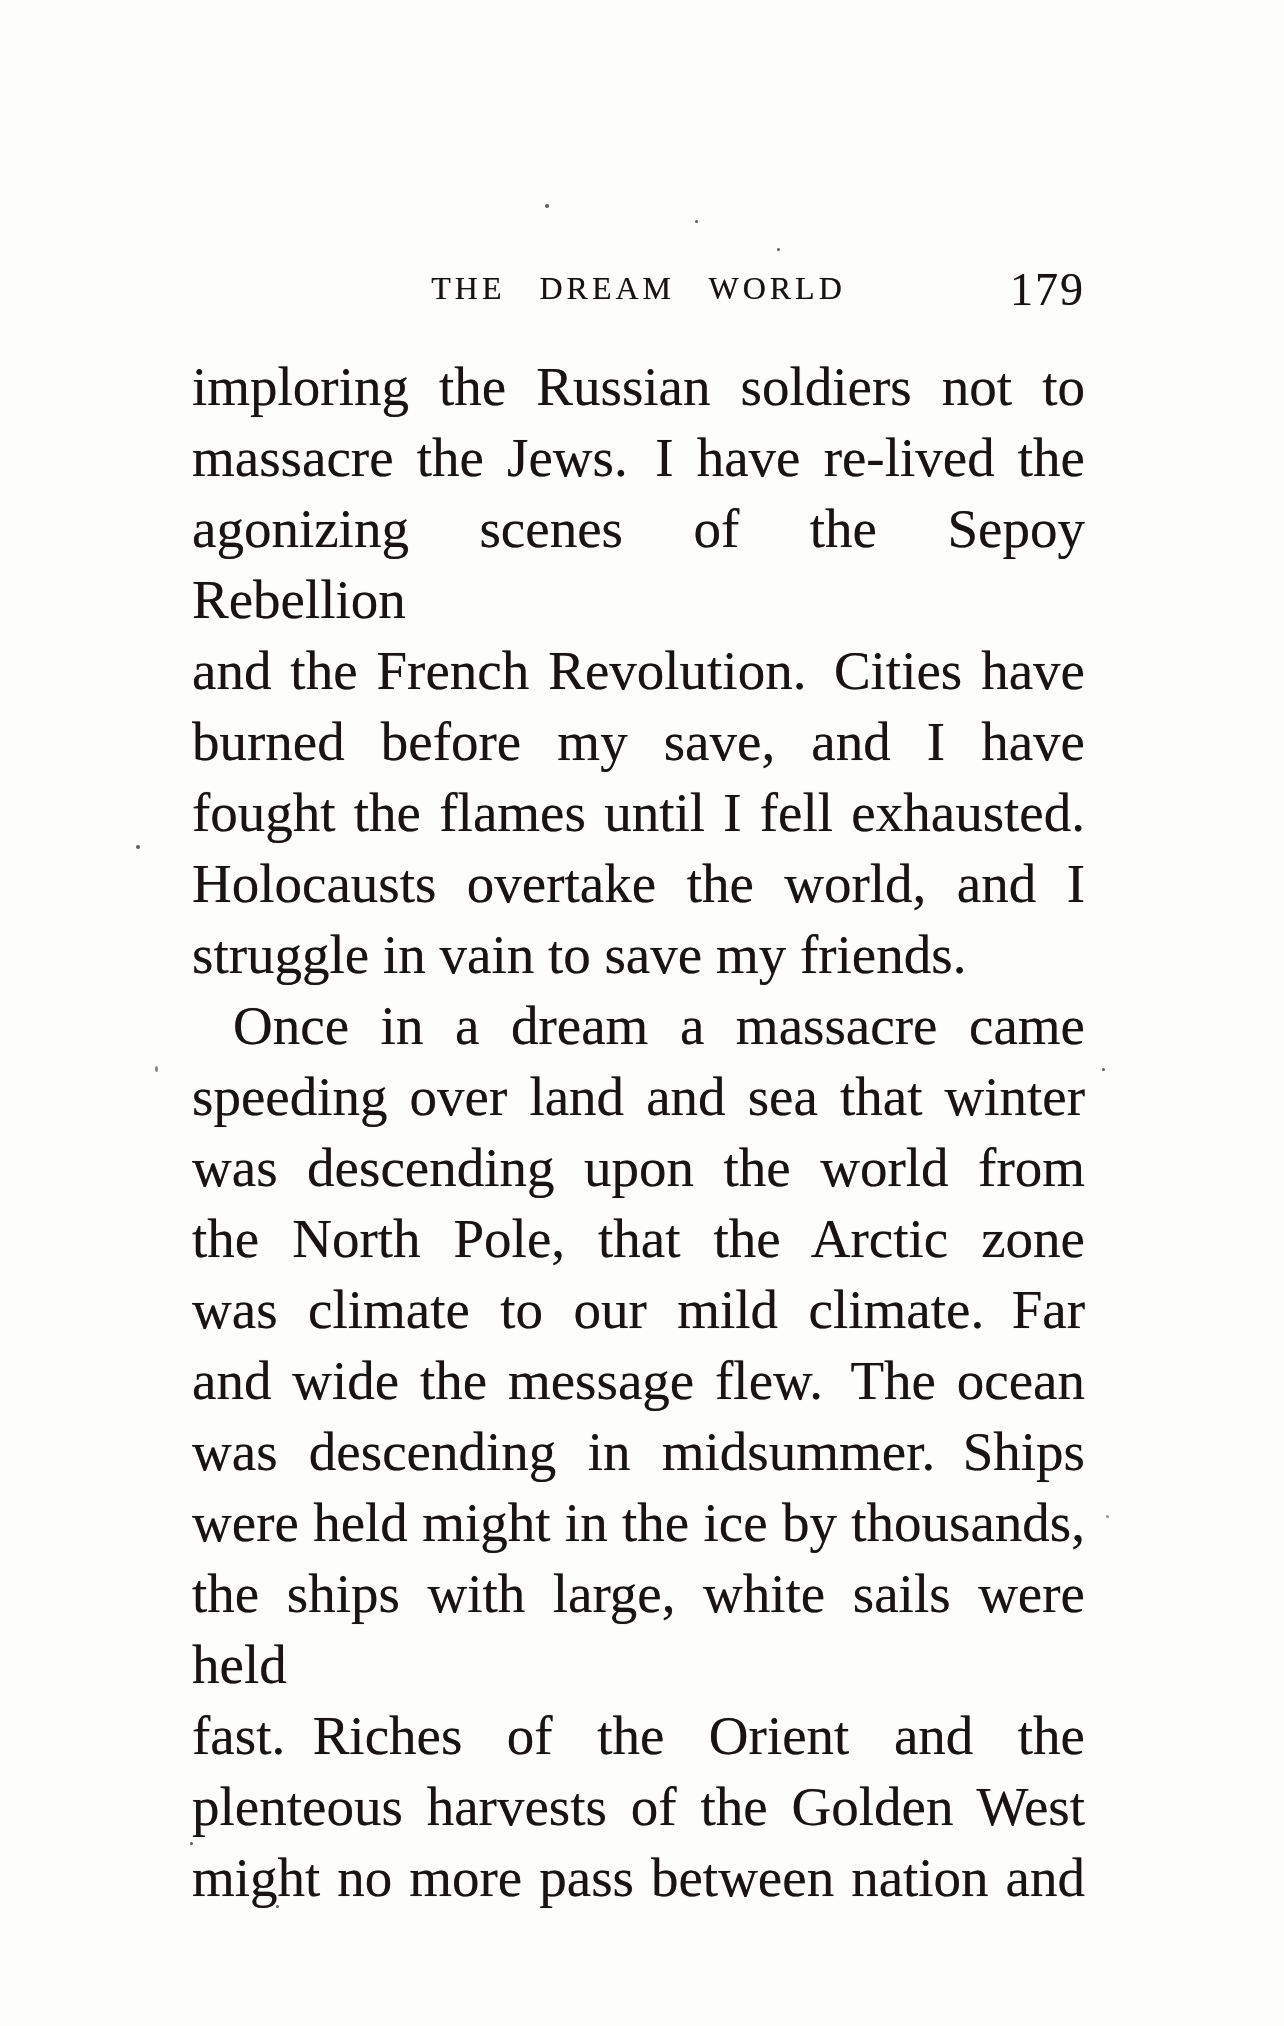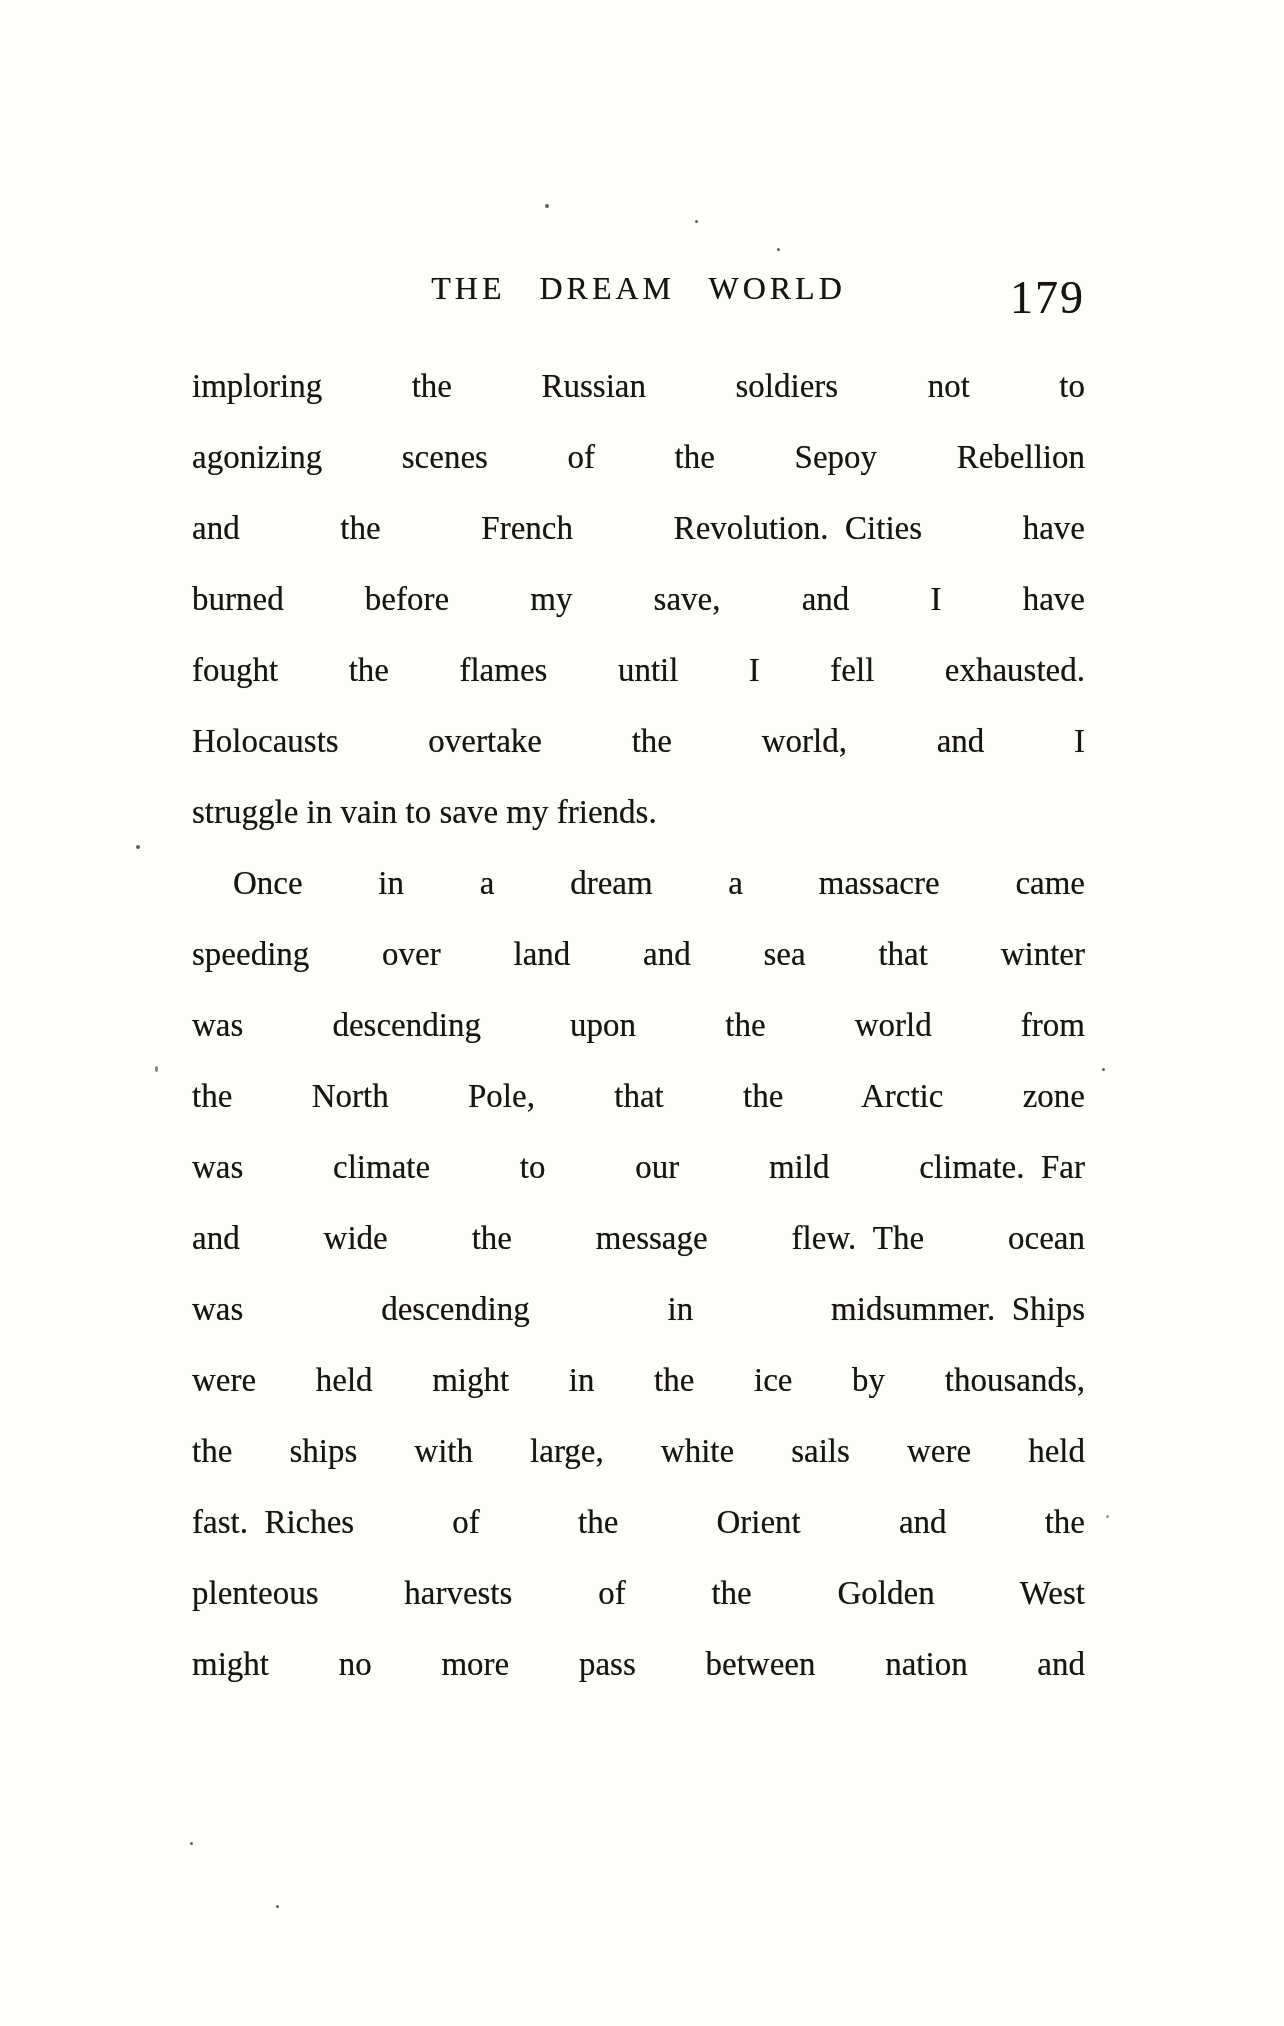--- a/index.html
+++ b/index.html
@@ -27,36 +27,36 @@
     font-size: 32px;
     line-height: 60px;
     letter-spacing: 4px;
     word-spacing: 22px;
     white-space: nowrap;
     text-shadow: 0 0 0.7px rgba(10,8,6,0.6);
   }
   .pagenum {
     position: absolute;
     right: 0;
-    top: 12px;
+    top: 4px;
     font-size: 46px;
     line-height: 56px;
     letter-spacing: 2px;
     font-variant-numeric: oldstyle-nums;
     text-shadow: 0 0 0.7px rgba(10,8,6,0.6);
   }
   .body {
     position: absolute;
     left: 192px;
     top: 351px;
     width: 893px;
   }
   .line {
     margin: 0;
-    font-size: 33px;
+    font-size: 55px;
     line-height: 71px;
     text-align: justify;
     text-align-last: justify;
     text-shadow: 0 0 0.7px rgba(10,8,6,0.55);
   }
   .line.para-end {
     text-align: center;
     text-align-last: left;
   }
   .line.indent {
@@ -93,20 +93,21 @@
   <span class="speck s8"></span>
   <span class="speck s9"></span>
 
   <div class="header">
     <div class="title">THE DREAM WORLD</div>
     <div class="pagenum">179</div>
   </div>
 
   <div class="body">
     <p class="line">imploring the Russian soldiers not to</p>
+    <p class="line">massacre the Jews. I have re-lived the</p>
     <p class="line">agonizing scenes of the Sepoy Rebellion</p>
     <p class="line">and the French Revolution. Cities have</p>
     <p class="line">burned before my save, and I have</p>
     <p class="line">fought the flames until I fell exhausted.</p>
     <p class="line">Holocausts overtake the world, and I</p>
     <p class="line para-end">struggle in vain to save my friends.</p>
     <p class="line indent">Once in a dream a massacre came</p>
     <p class="line">speeding over land and sea that winter</p>
     <p class="line">was descending upon the world from</p>
     <p class="line">the North Pole, that the Arctic zone</p>

